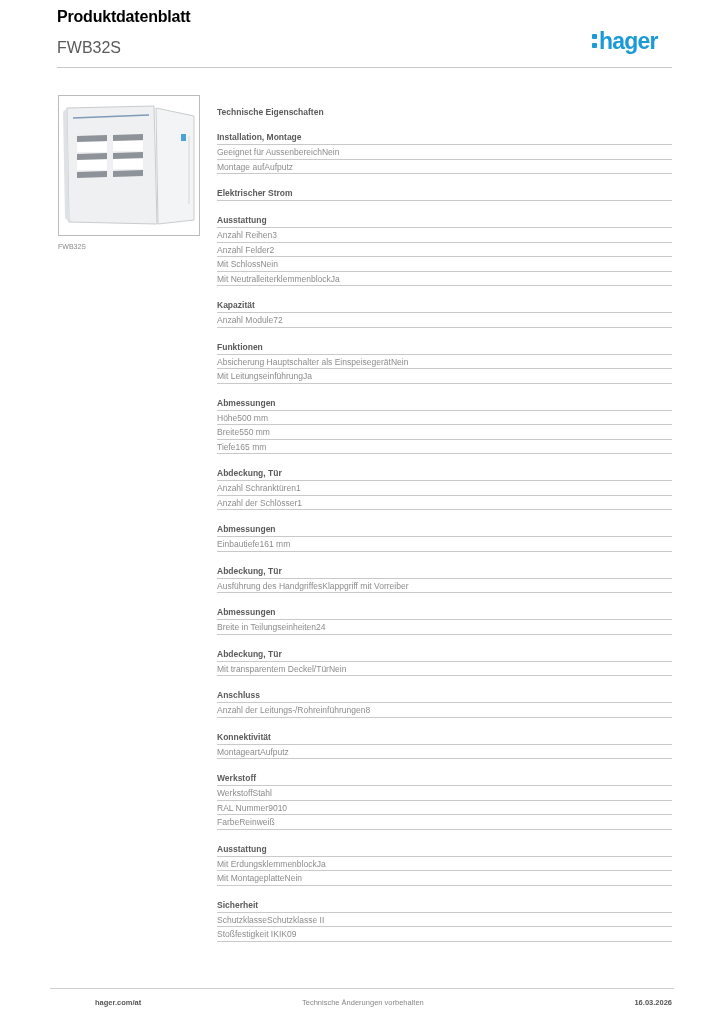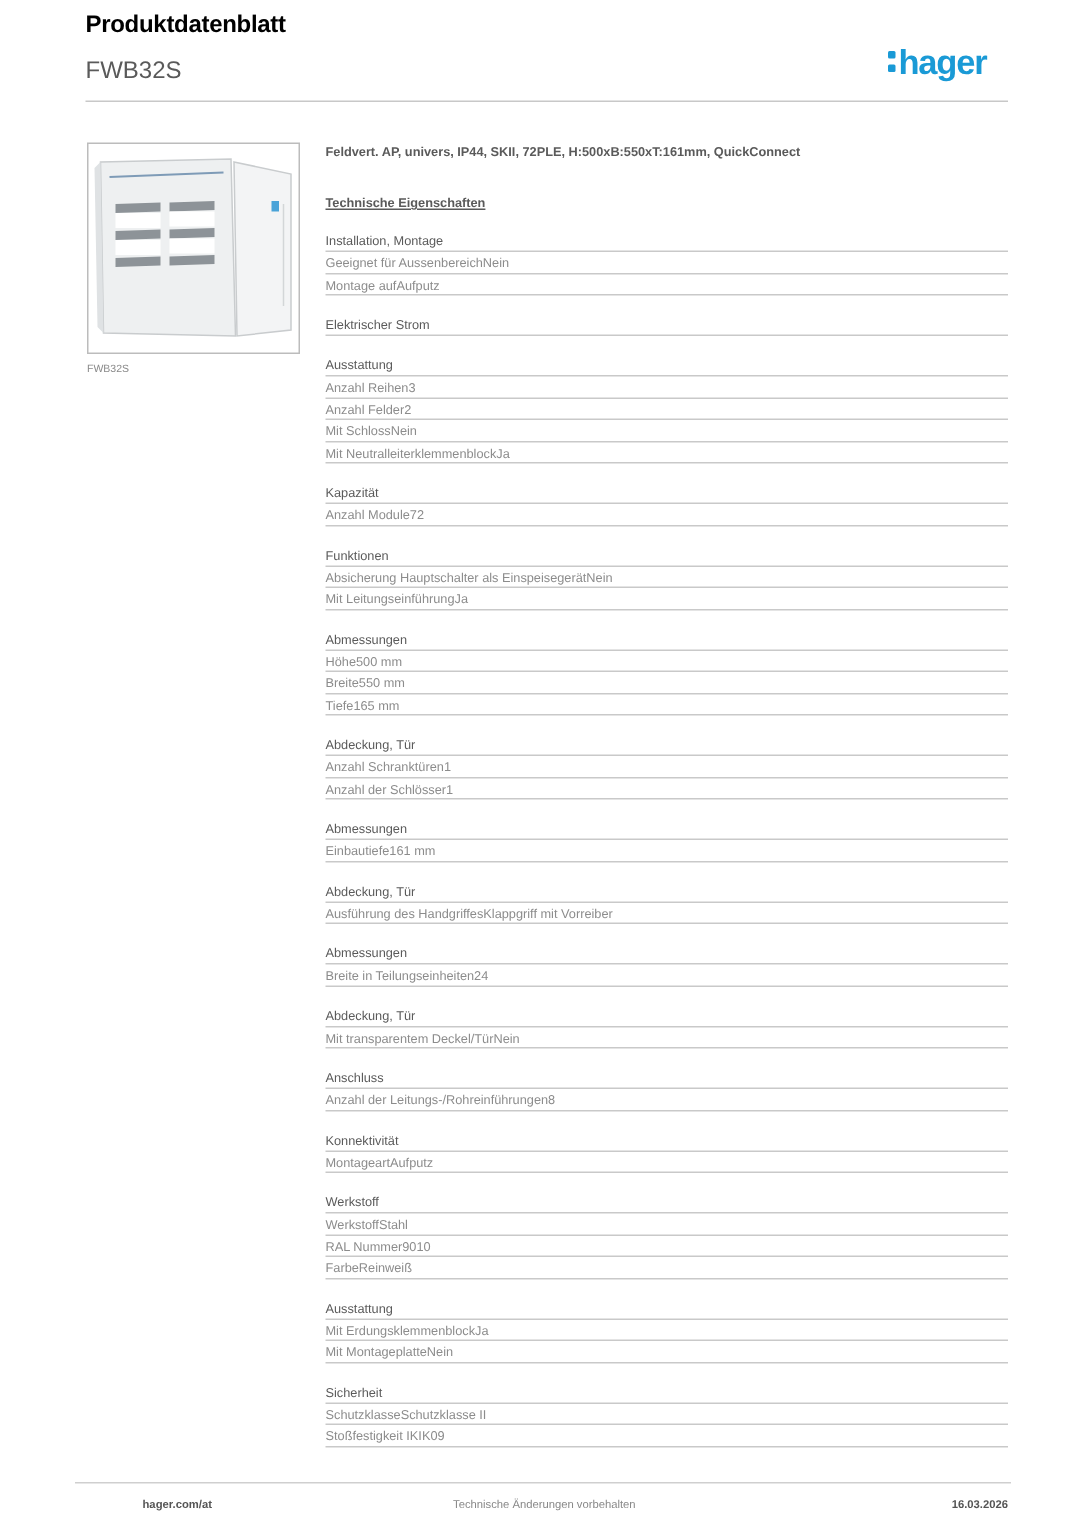--- a/index.html
+++ b/index.html
@@ -11,23 +11,23 @@
   .logo .dots { display: inline-block; width: 5px; height: 14px; position: relative; margin-right: 2px; vertical-align: 1px; }
   .logo .dots i { position: absolute; left: 0; width: 5px; height: 5px; background: #1a9ad6; border-radius: 1px; }
   .logo .dots i:first-child { top: 0; } .logo .dots i:last-child { top: 9px; }
   .rule-top { position: absolute; left: 57px; top: 67px; width: 615px; height: 1px; background: #c8c8c8; }
 
   .img-box { position: absolute; left: 58px; top: 95px; width: 142px; height: 141px; border: 1px solid #bcbcbc; background: #fff; box-sizing: border-box; }
   .img-caption { position: absolute; left: 58px; top: 243px; font-size: 7px; color: #8a8a8a; }
 
   .right { position: absolute; left: 217px; top: 95px; width: 455px; }
   .desc { font-size: 8.5px; font-weight: bold; color: #5a5a5a; height: 12px; line-height: 12px; }
-  .te-title { font-size: 8.5px; font-weight: bold; color: #5a5a5a; margin-top: 22px; height: 12px; line-height: 12px; text-decoration: underline; }
+  .te-title { font-size: 8.5px; font-weight: bold; color: #5a5a5a; margin-top: 11px; height: 12px; line-height: 12px; }
   .section { margin-top: 13px; }
-  .sec-head { font-size: 8.5px; font-weight: normal; color: #5a5a5a; height: 12px; line-height: 12px; border-bottom: 1px solid #c9c9c9; padding-bottom: 1px; }
+  .sec-head { font-size: 8.5px; font-weight: bold; color: #5a5a5a; height: 12px; line-height: 12px; border-bottom: 1px solid #c9c9c9; padding-bottom: 1px; }
   .row { display: flex; font-size: 8.5px; color: #8c8c8c; height: 13.5px; line-height: 14px; border-bottom: 1px solid #c9c9c9; }
 
   .rule-bottom { position: absolute; left: 50px; top: 988px; width: 624px; height: 1px; background: #cfcfcf; }
   .foot-left { position: absolute; left: 55px; top: 998px; font-size: 7.5px; font-weight: bold; color: #555; margin-left: 40px; }
   .foot-mid { position: absolute; left: 302px; top: 998px; font-size: 7.5px; color: #888; text-align: right; }
   .foot-right { position: absolute; right: 52px; top: 998px; font-size: 7.5px; font-weight: bold; color: #555; }
 </style>
 </head>
 <body>
 
@@ -61,21 +61,20 @@
     </g>
 
     <polygon points="97,12 135,20 135,124 99,128" fill="#f3f4f5" stroke="#c9ccce" stroke-width="1"></polygon>
     <rect x="122" y="38" width="5" height="7" fill="#4aa3d8"></rect>
     <line x1="130" y1="40" x2="130" y2="108" stroke="#d3d6d8" stroke-width="1"></line>
   </svg>
 </div>
 <div class="img-caption">FWB32S</div>
 
 <div class="right">
-  <div class="desc">Feldvert. AP, univers, IP44, SKII, 72PLE, H:500xB:550xT:161mm, QuickConnect</div>
   <div class="te-title">Technische Eigenschaften</div>
   <div id="sections">
       <div class="section">
         <div class="sec-head">Installation, Montage</div>
         <div class="row">
           <span>Geeignet für Aussenbereich</span>
           <span>Nein</span>
         </div>
         <div class="row">
           <span>Montage auf</span>

